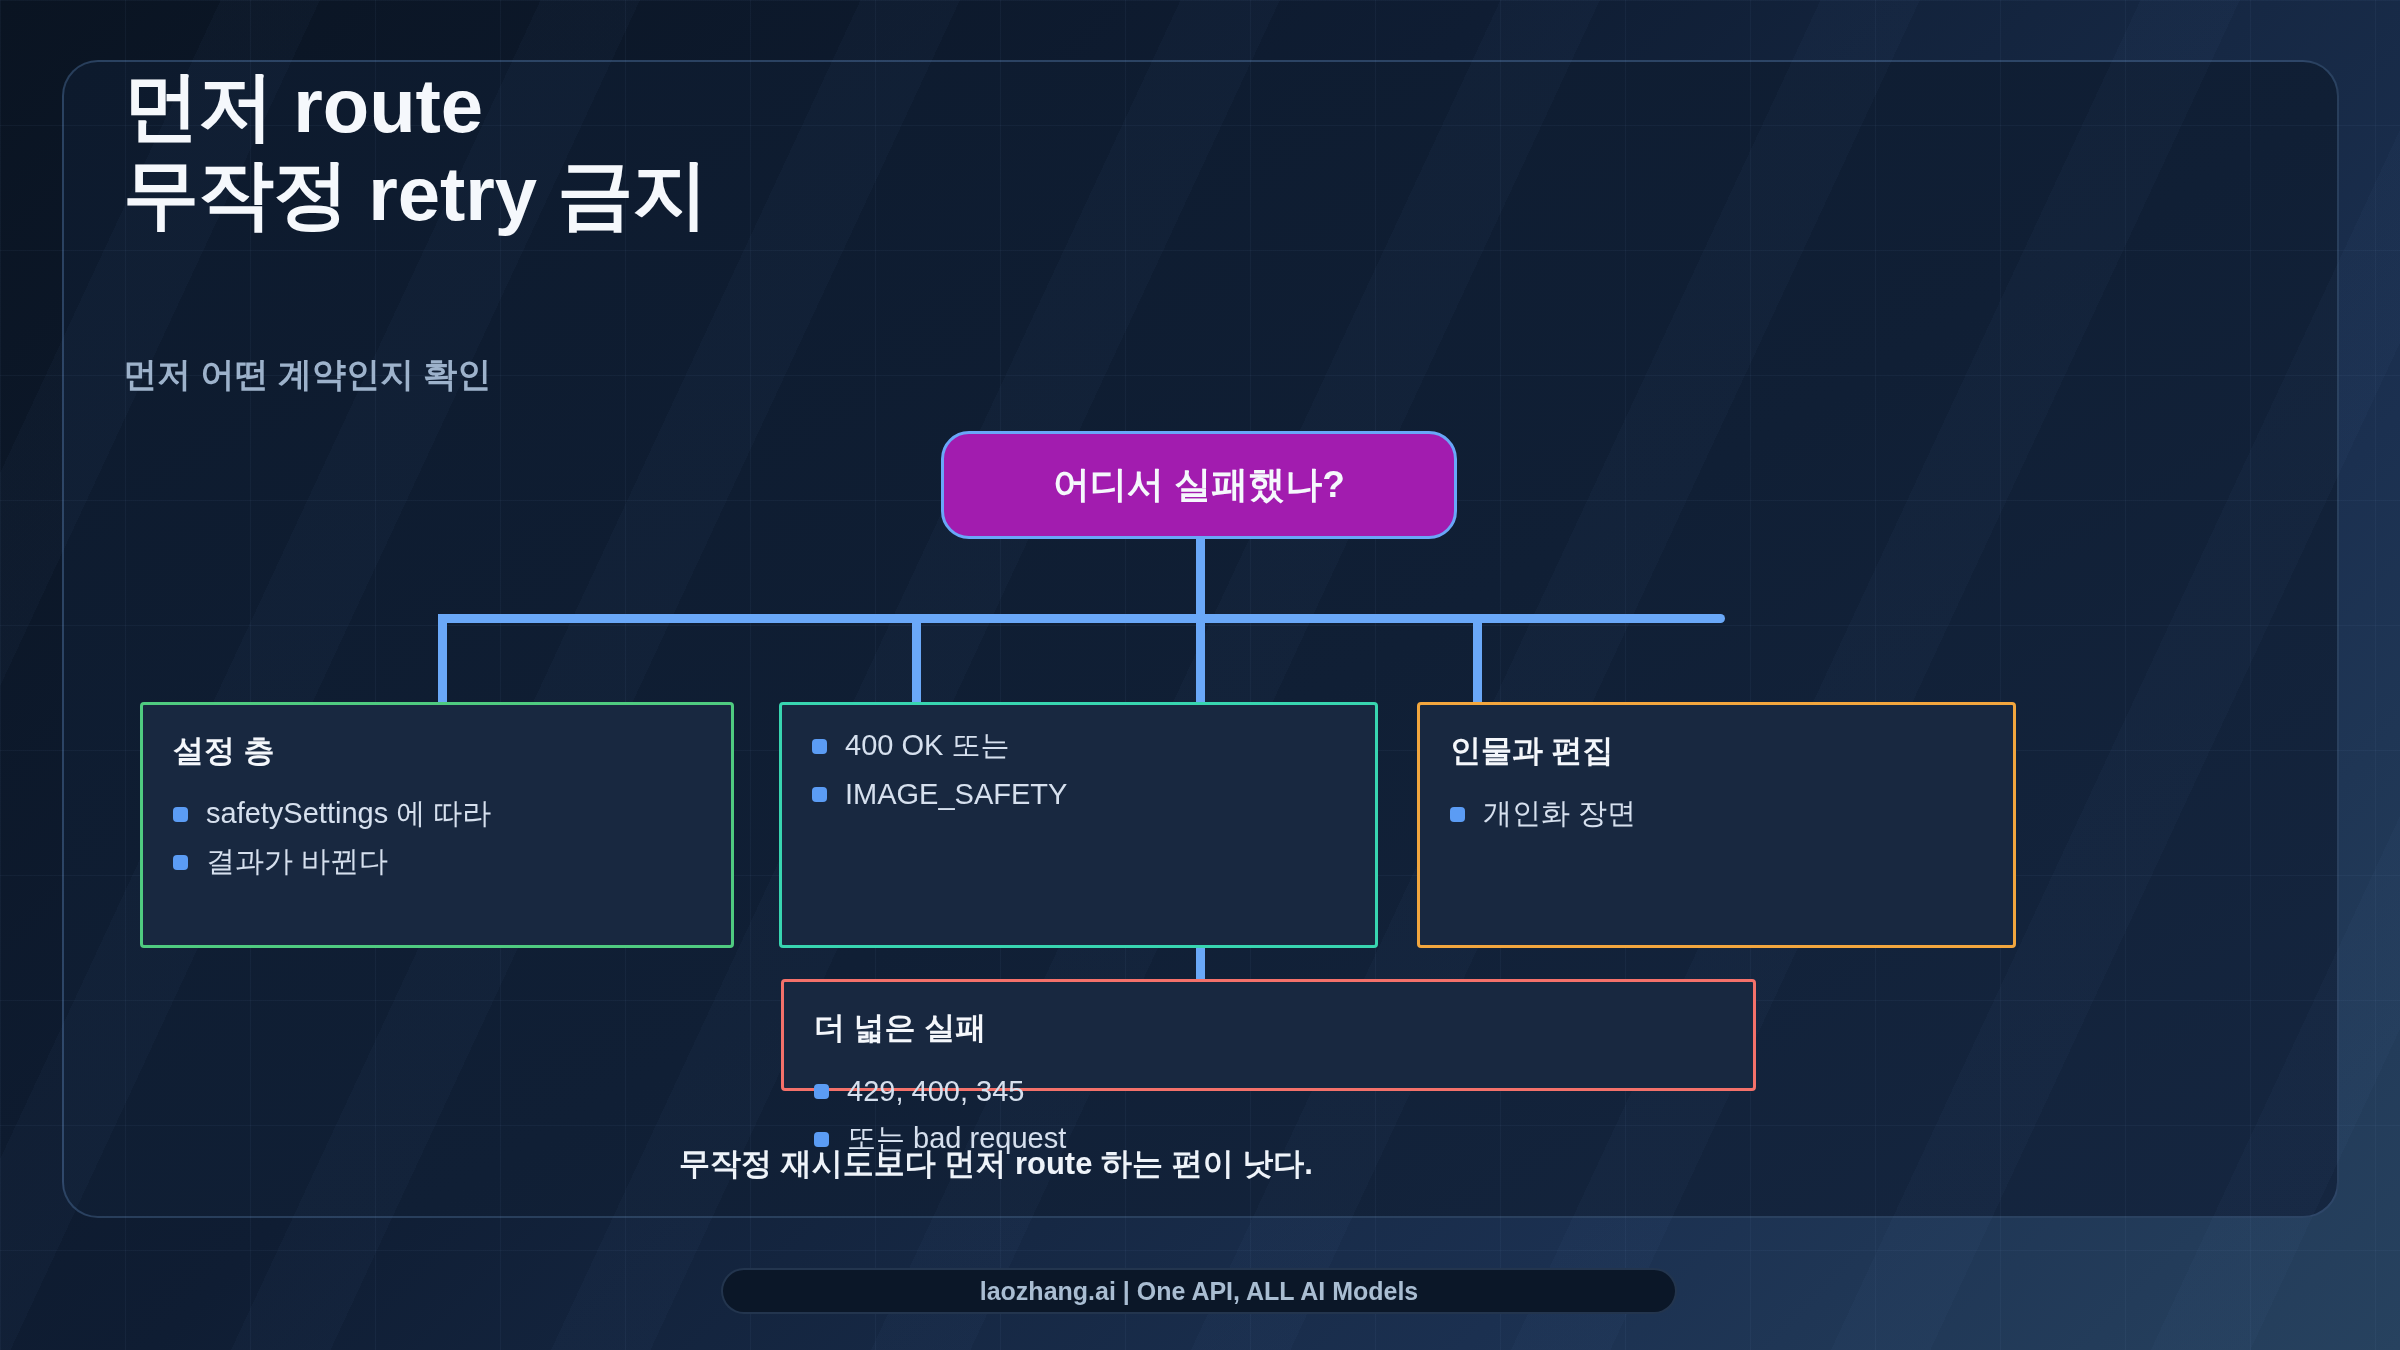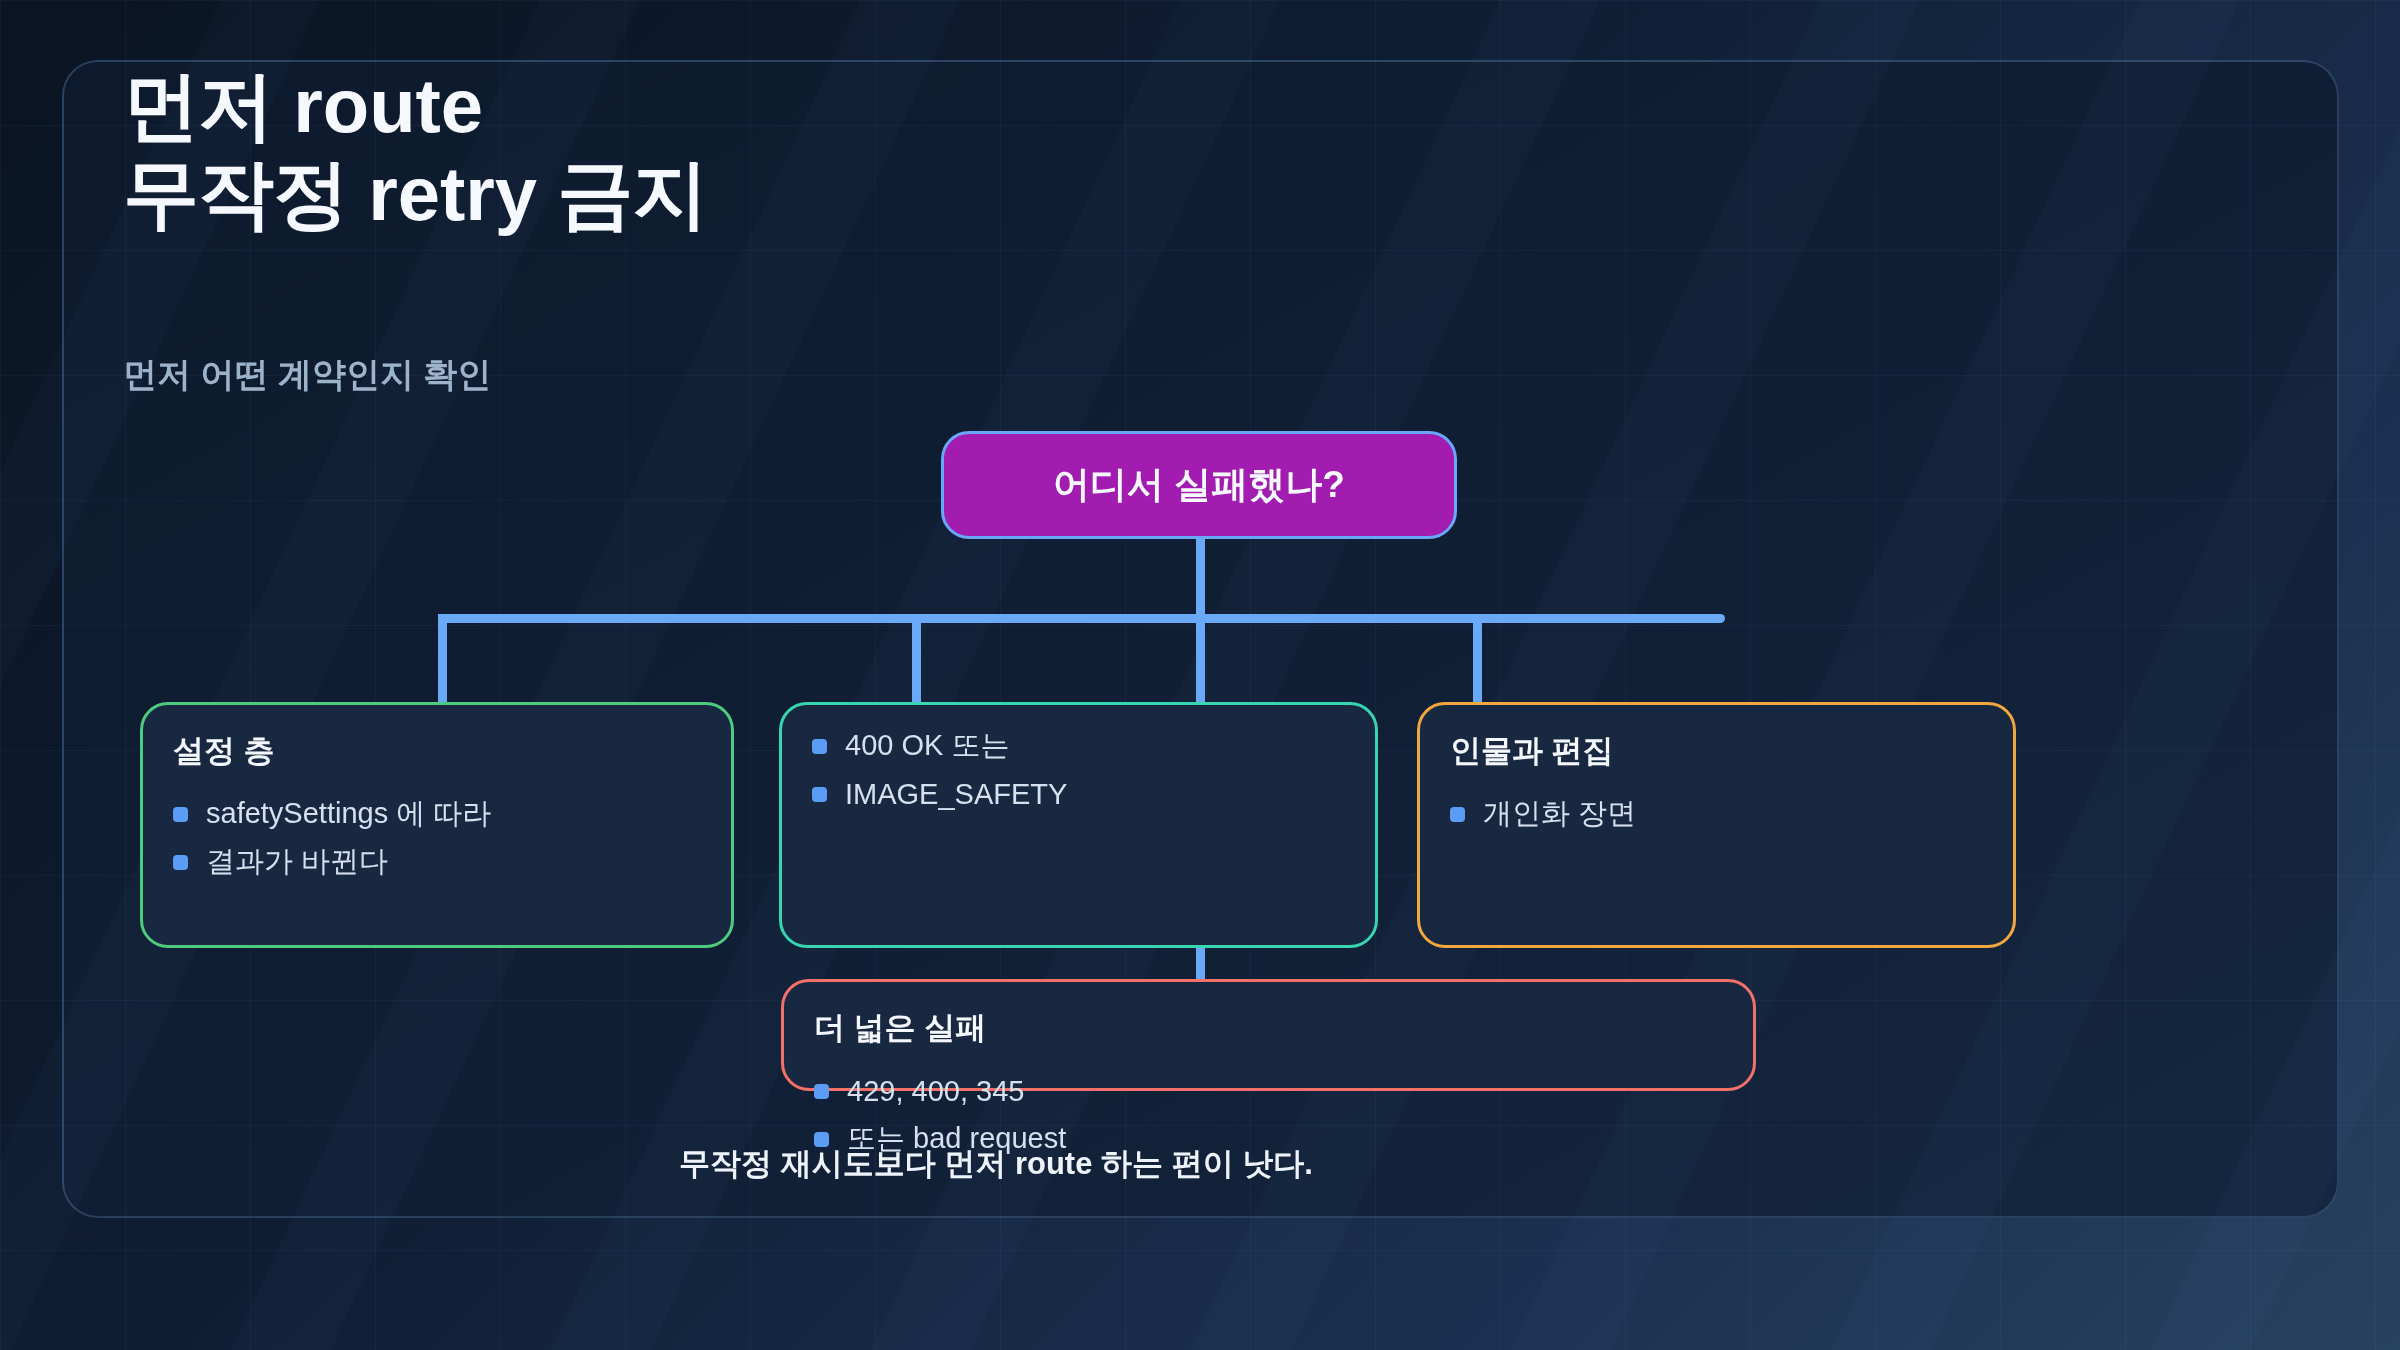--- a/index.html
+++ b/index.html
@@ -58,21 +58,21 @@
   .line { position: absolute; background: #6aa8f8; }
   .hbar  { left: 438px;  top: 614px; width: 1287px; height: 9px; border-radius: 0 6px 6px 0; }
   .vroot { left: 1196px; top: 539px; width: 9px;  height: 163px; }
   .vdrop1{ left: 438px;  top: 614px; width: 9px;  height: 88px; }
   .vdrop2{ left: 912px;  top: 618px; width: 9px;  height: 84px; }
   .vdrop4{ left: 1473px; top: 618px; width: 9px;  height: 84px; }
   .vmid2 { left: 1196px; top: 946px; width: 9px;  height: 34px; }
 
   .card {
     position: absolute; top: 702px; height: 246px;
-    border-radius: 28px; background: #182840;
+    border-radius: 4px; background: #182840;
     border: 3px solid #f97316; box-sizing: border-box;
     padding: 26px 30px;
     overflow: visible;
   }
   .card-settings { left: 140px;  width: 594px; border-color: #4fcb80; }
   .card-noimage  { left: 779px;  width: 599px; border-color: #38d5b0; }
   .card-people   { left: 1417px; width: 599px; border-color: #f2a63e; }
   .card-wider    { left: 781px;  top: 979px; width: 975px; height: 112px; border-color: #f4716a; }
 
   .card-title {
@@ -166,14 +166,17 @@
       <span class="bullet-label">429, 400, 345</span>
     </div>
     <div class="bullet-row">
       <span class="bullet-dot"></span>
       <span class="bullet-label">또는 bad request</span>
     </div>
   </div>
 
   <div class="caption"><span>무작정 재시도보다 먼저 </span><b>route</b><span> 하는 편이 낫다.</span></div>
 
+  <div class="footer-badge">
+    <span>laozhang.ai | One API, ALL AI Models</span>
+  </div>
 
 </div>
 
 </body></html>

